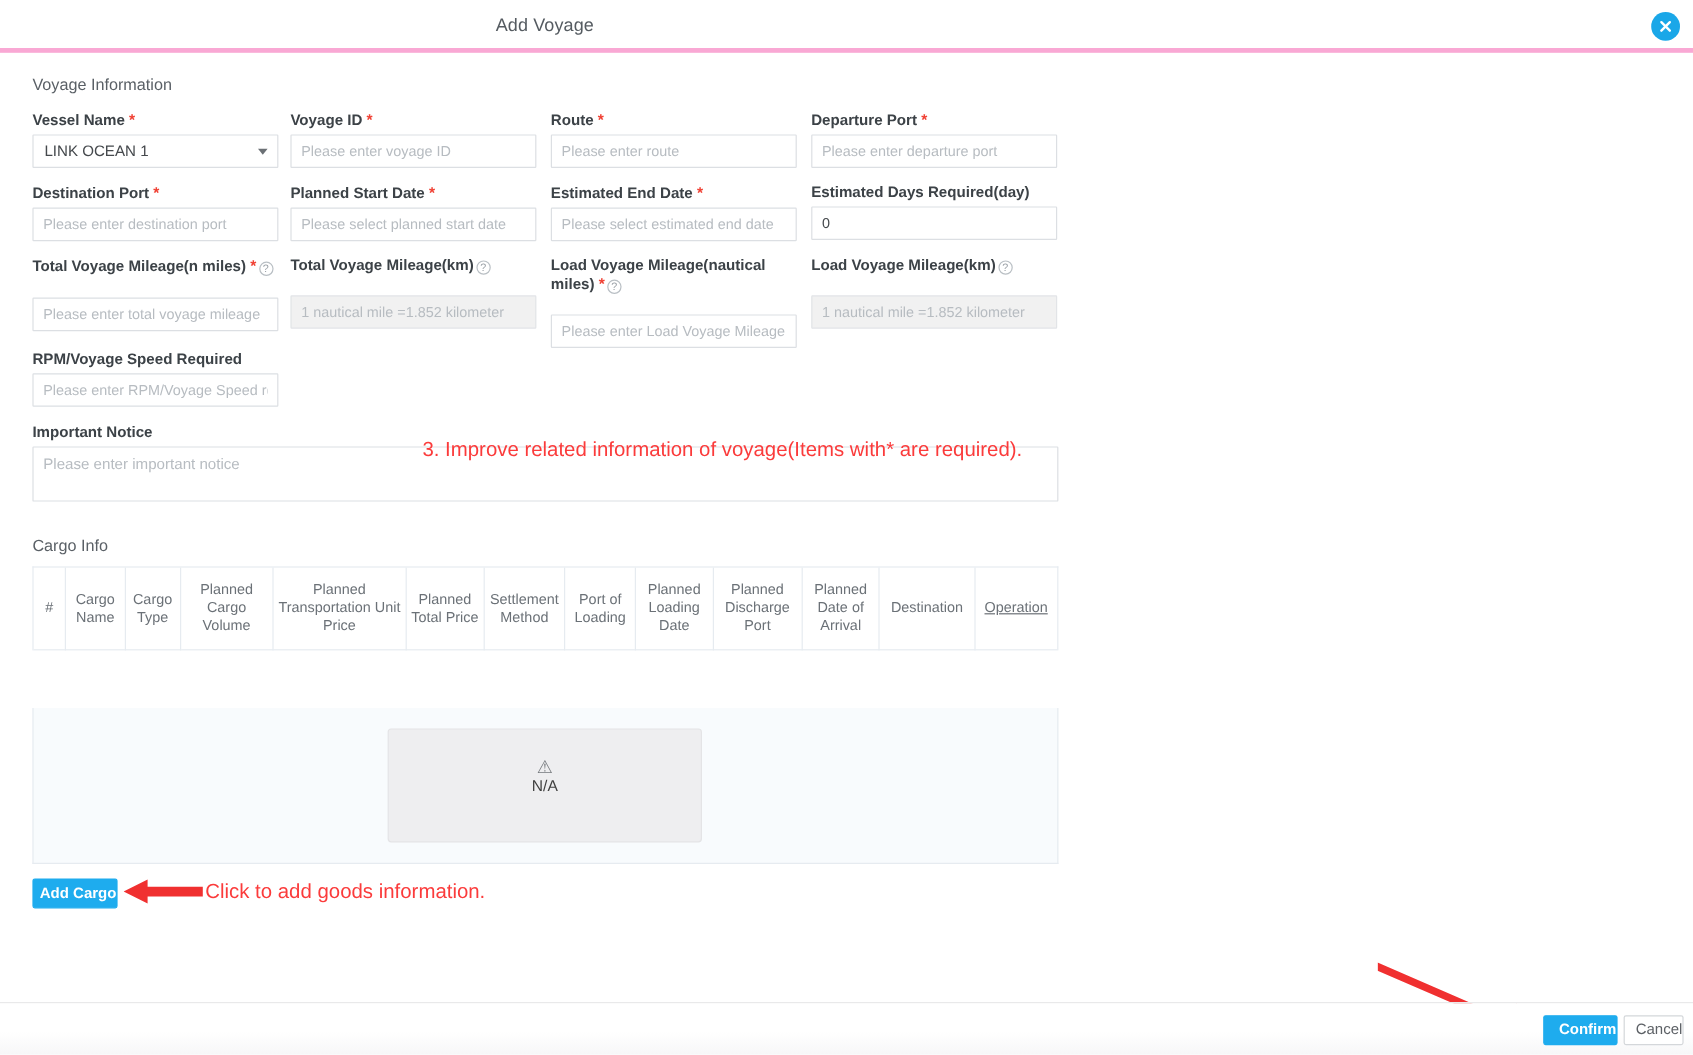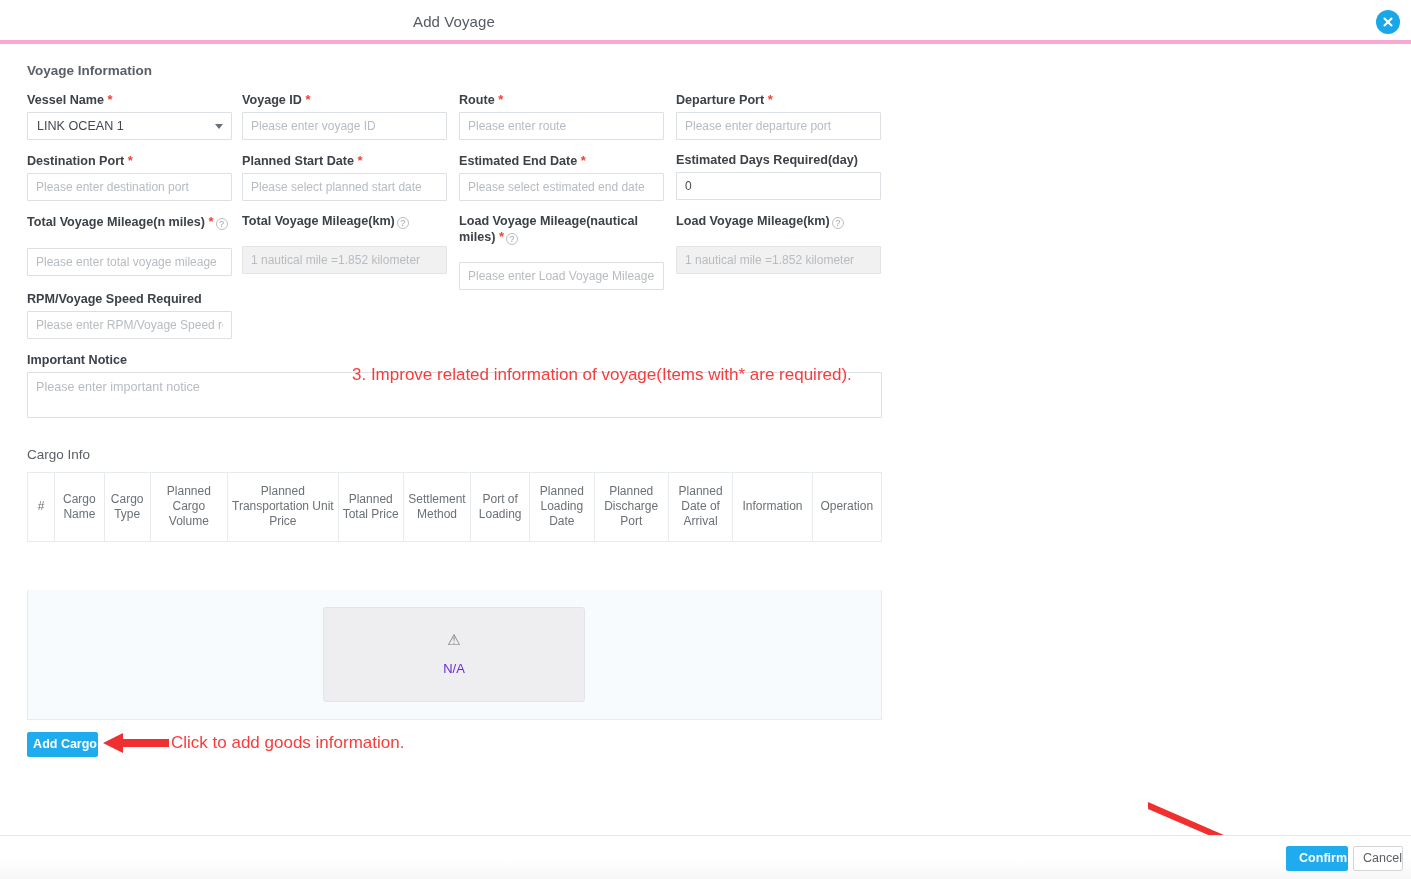--- a/index.html
+++ b/index.html
@@ -48,21 +48,21 @@
     position: absolute; left: 0; top: 45px;
     width: 1411px; height: 790px;
     background: #ffffff;
   }
 
   .section-title {
     position: absolute;
     font-size: 13.5px; color: #5a6066;
     font-weight: 400;
   }
-  #sec-voyage { left: 27px; top: 18px; font-weight: bold; }
+  #sec-voyage { left: 27px; top: 18px; }
   #sec-cargo  { left: 27px; top: 402px; }
 
   
   .form-field { position: absolute; }
   .f-label {
     font-size: 12.6px; color: #3c4247; font-weight: bold;
     line-height: 15px; margin-bottom: 4px;
     display: block; white-space: normal;
   }
   .req { color: #f04134; font-weight: bold; font-size: 13px; }
@@ -133,21 +133,21 @@
   }
   .cargo-table th {
     border-right: 1px solid #e6ebf0;
     border-bottom: 1px solid #e6ebf0;
     font-size: 12px; font-weight: normal;
     color: #6b7177; padding: 6px 3px;
     height: 68px; vertical-align: middle;
     line-height: 15px; text-align: center;
     word-wrap: break-word;
   }
-  .cargo-table th:last-child { border-right: none; }
+  .cargo-table th:last-child { border-right: none; text-decoration: underline; }
   .cargo-body {
     position: absolute; left: 27px; top: 545px;
     width: 855px; height: 130px;
     background: #f8fbfd;
     border-left: 1px solid #e6ebf0;
     border-right: 1px solid #e6ebf0;
     border-bottom: 1px solid #e6ebf0;
   }
   .empty-box {
     position: absolute; left: 295px; top: 17px;
@@ -155,22 +155,22 @@
     background: #eeeef0;
     border: 1px solid #e4e4e6;
     border-radius: 3px;
     text-align: center;
   }
   .empty-icon {
     margin-top: 24px;
     font-size: 15px; color: #75797d; line-height: 15px;
   }
   .empty-text {
-    margin-top: 14px;
-    font-size: 13px; color: #6d28d9;
+    margin-top: 0;
+    font-size: 13px; color: #404040;
   }
 
   
   .btn {
     font-family: "Liberation Sans", sans-serif;
     border-radius: 2px; cursor: pointer;
     font-size: 12.5px; text-align: right;
     border: 1px solid transparent;
   }
   .btn-primary {
@@ -329,21 +329,21 @@
             <th>Cargo Name</th>
             <th>Cargo Type</th>
             <th>Planned Cargo Volume</th>
             <th>Planned Transportation Unit Price</th>
             <th>Planned Total Price</th>
             <th>Settlement Method</th>
             <th>Port of Loading</th>
             <th>Planned Loading Date</th>
             <th>Planned Discharge Port</th>
             <th>Planned Date of Arrival</th>
-            <th>Information</th>
+            <th>Destination</th>
             <th>Operation</th>
           </tr>
         </thead>
       </table>
     </div>
 
     <div class="cargo-body">
       <div class="empty-box">
         <div class="empty-icon">⚠</div>
         <div class="empty-text">N/A</div>

